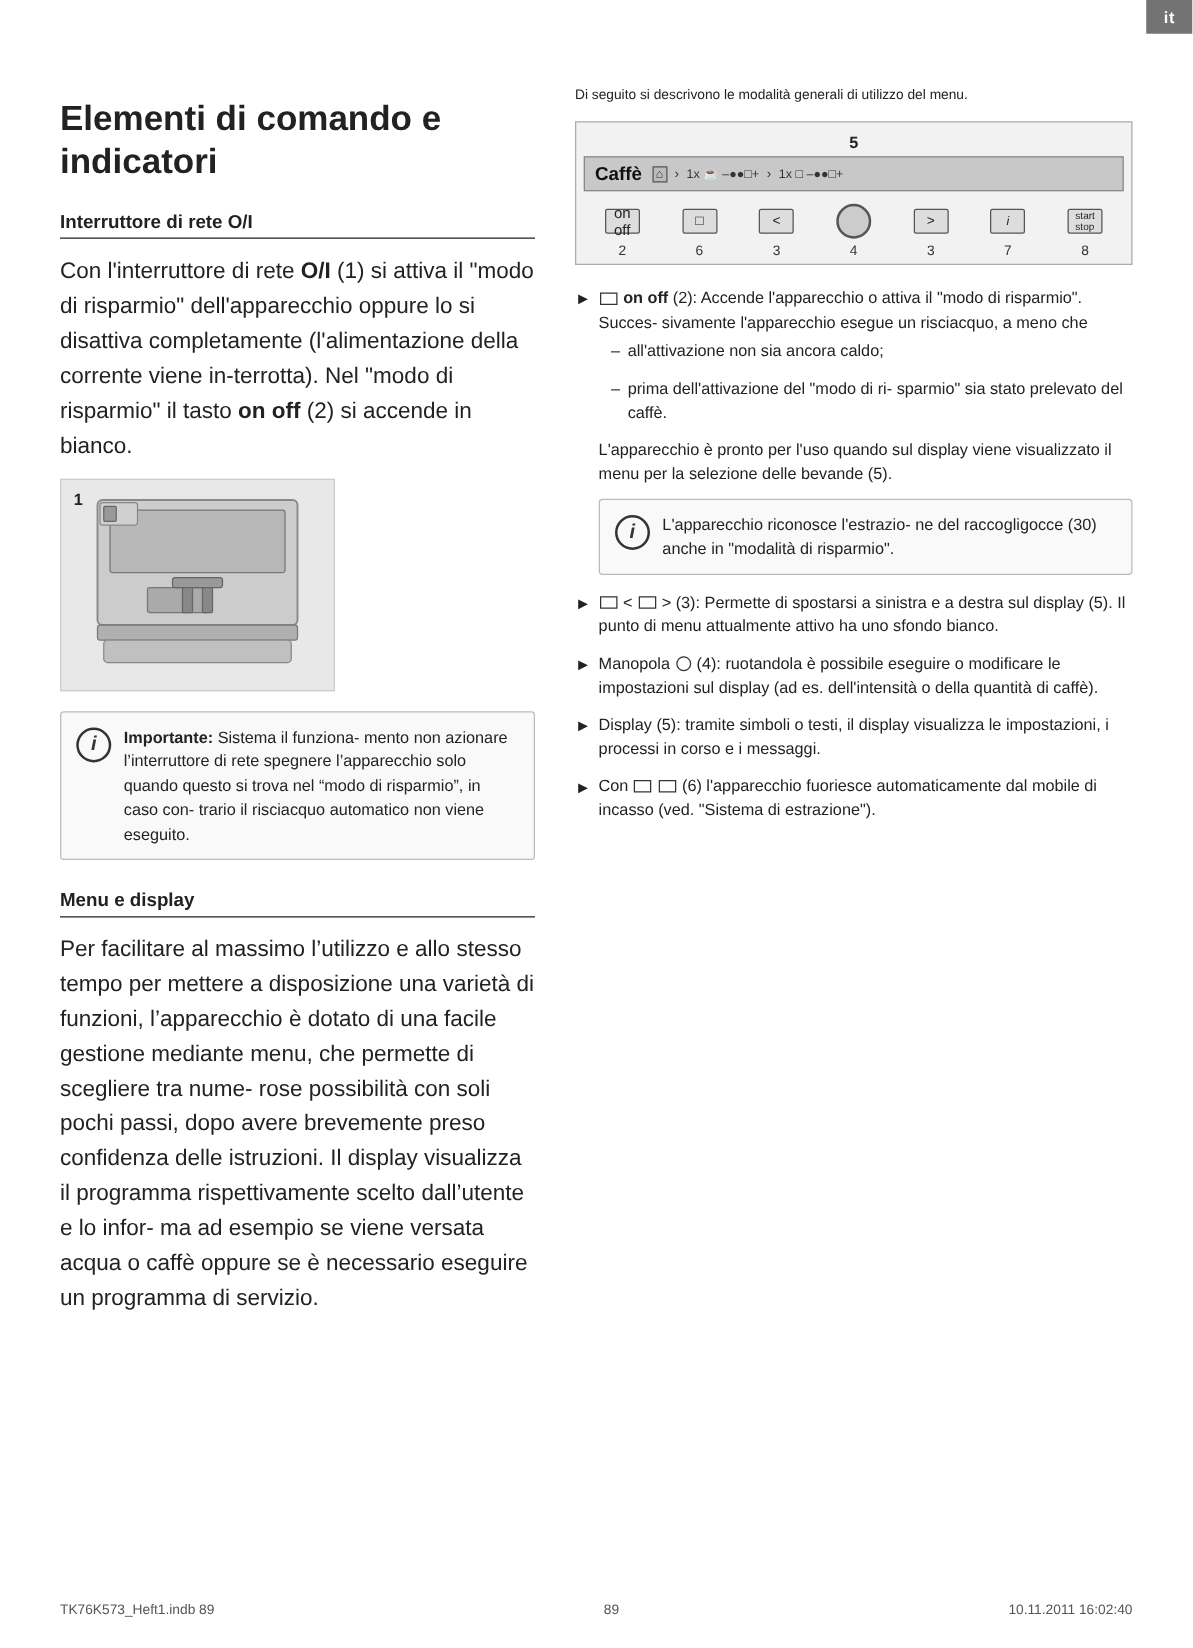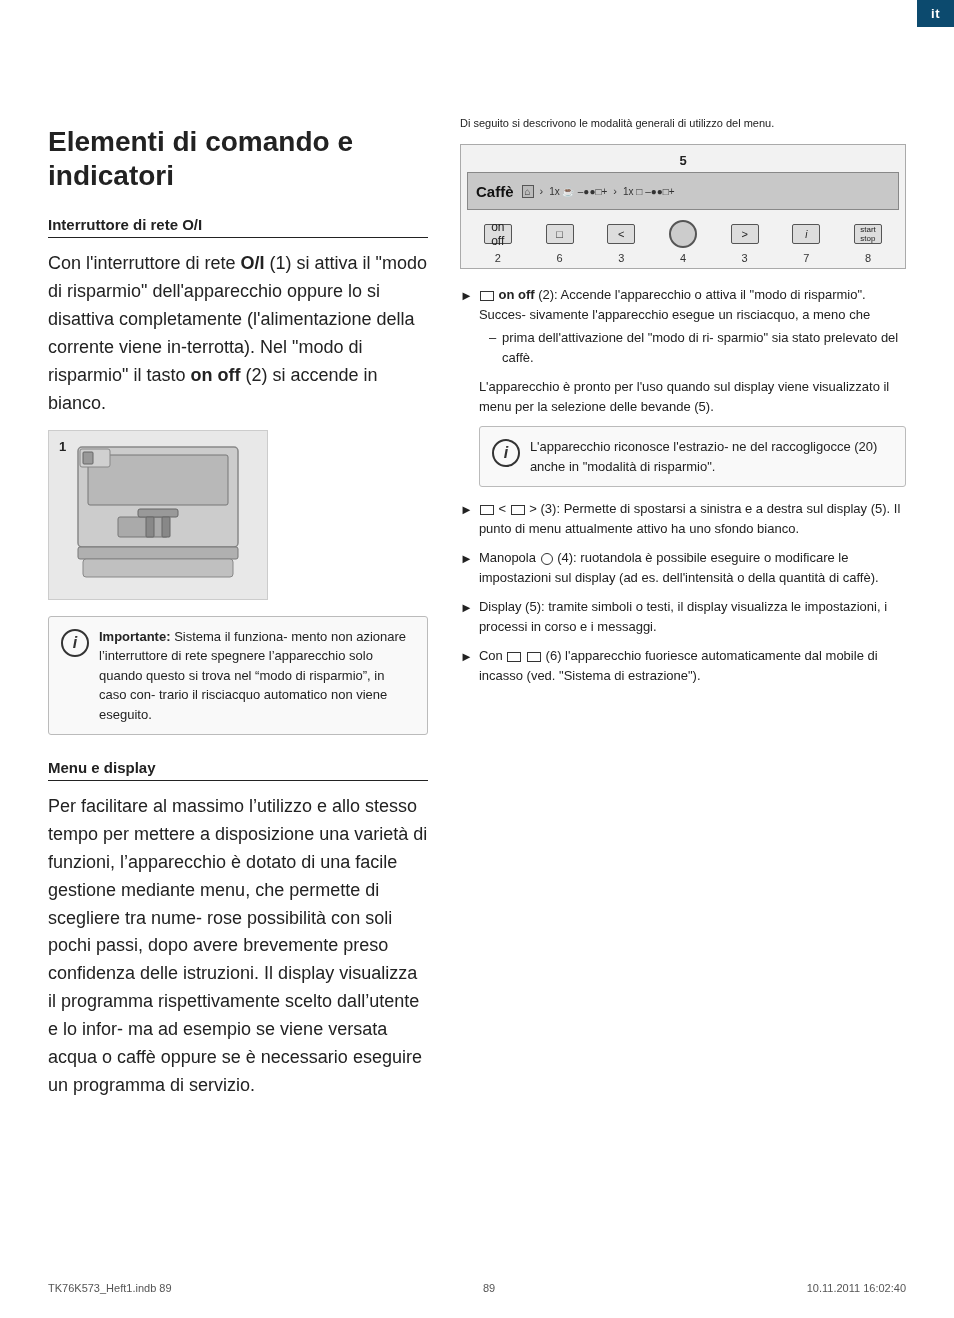--- a/index.html
+++ b/index.html
@@ -11,34 +11,33 @@
       font-size: 14px;
       color: #222;
       position: relative;
     }
 
     
     .lang-badge {
       position: absolute;
       top: 0;
       right: 0;
-      background: #0c4a6e;
+      background: #737373;
       color: #fff;
       font-size: 13px;
       font-weight: bold;
       padding: 6px 14px;
       letter-spacing: 0.5px;
     }
 
     
     .page-content {
       padding: 68px 48px 40px 48px;
       display: flex;
       flex-direction: column;
-      margin-top: 47px;
     }
 
     
     .two-col {
       display: flex;
       flex-direction: row;
       gap: 32px;
       margin-top: 0;
     }
 
@@ -163,21 +162,21 @@
     .panel-number-5 {
       text-align: center;
       font-size: 13px;
       font-weight: bold;
       margin-bottom: 4px;
     }
 
     .panel-display {
       background: #c8c8c8;
       border: 1px solid #888;
-      height: 38px;
+      height: 28px;
       display: flex;
       align-items: center;
       padding: 0 8px;
       margin-bottom: 6px;
       gap: 8px;
     }
 
     .panel-display-caffe {
       font-size: 15px;
       font-weight: bold;
@@ -469,32 +468,33 @@
       </div>
 
       <ul class="bullet-list">
 
         <li>
           <span class="bullet-arrow">►</span>
           <div class="bullet-content">
             <span class="icon-square"></span>
             <strong>on off</strong> (2): Accende l'apparecchio o attiva il "modo di risparmio". Succes- sivamente l'apparecchio esegue un risciacquo, a meno che
             <ul class="dash-list">
+              <li>all'attivazione non sia ancora caldo;</li>
               <li>prima dell'attivazione del "modo di ri- sparmio" sia stato prelevato del caffè.</li>
             </ul>
             L'apparecchio è pronto per l'uso quando sul display viene visualizzato il menu per la selezione delle bevande (5).
           </div>
         </li>
 
         <li style="margin-bottom:12px;">
           <span class="bullet-arrow" style="visibility:hidden;">►</span>
           <div class="info-box second-info-box" style="margin:0;flex:1;">
             <div class="info-icon">i</div>
             <div class="info-text">
-              L'apparecchio riconosce l'estrazio- ne del raccogligocce (20) anche in "modalità di risparmio".
+              L'apparecchio riconosce l'estrazio- ne del raccogligocce (30) anche in "modalità di risparmio".
             </div>
           </div>
         </li>
 
         <li>
           <span class="bullet-arrow">►</span>
           <div class="bullet-content">
             <span class="icon-square"></span> &lt; <span class="icon-square"></span> &gt; (3): Permette di spostarsi a sinistra e a destra sul display (5). Il punto di menu attualmente attivo ha uno sfondo bianco.
           </div>
         </li>

